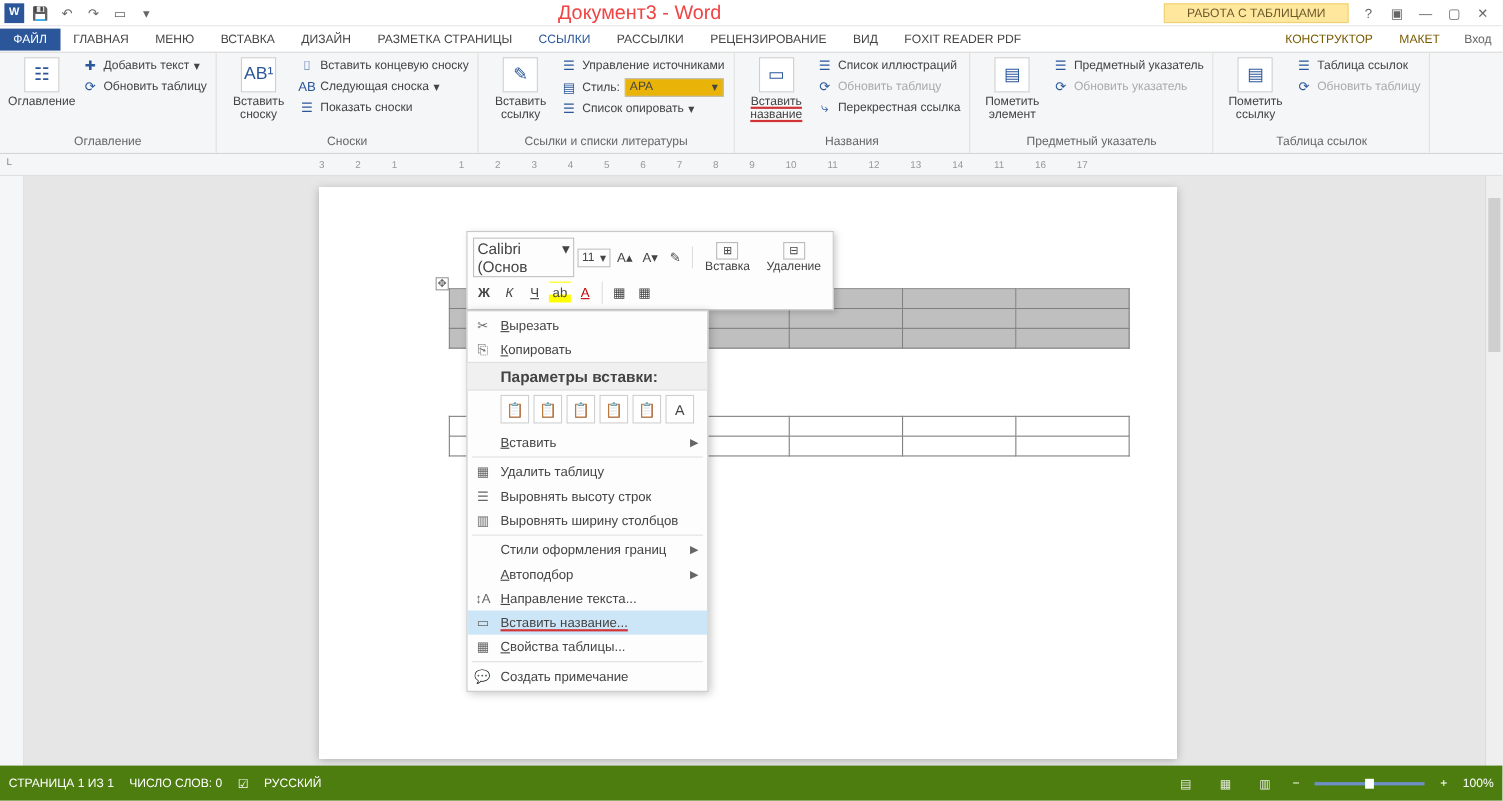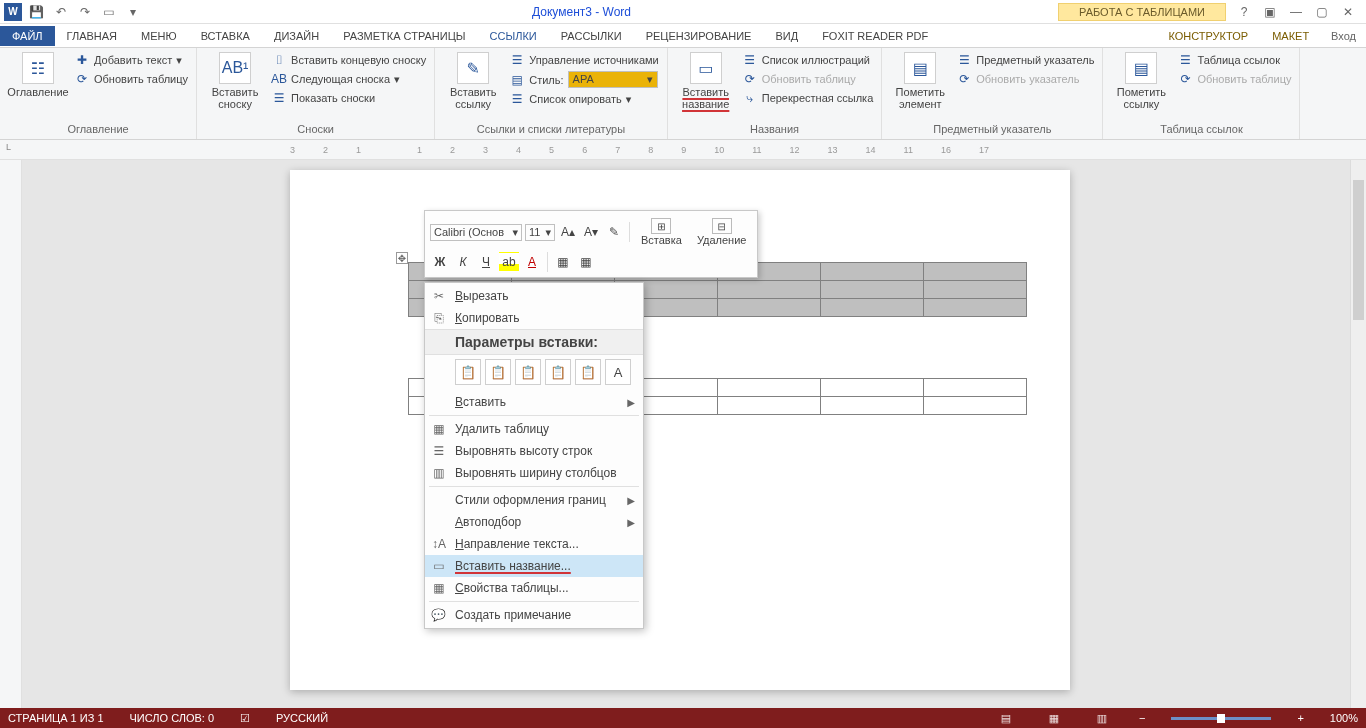--- a/index.html
+++ b/index.html
@@ -3,21 +3,21 @@
 <meta charset="utf-8">
 <style>
 * { margin: 0; padding: 0; box-sizing: border-box; font-family: "Segoe UI", Tahoma, sans-serif; }
 body { width: 1366px; height: 728px; background: #fff; overflow: hidden; position: relative; font-size: 12px; color: #444; }
 
 
 .titlebar { height: 24px; background: #fff; display: flex; align-items: center; border-bottom: 1px solid #e0e0e0; }
 .titlebar .qat { display: flex; align-items: center; gap: 6px; padding-left: 4px; }
 .titlebar .qat .app-icon { width: 18px; height: 18px; background: #2b579a; color: #fff; font-size: 10px; display: flex; align-items: center; justify-content: center; font-weight: bold; }
 .titlebar .qat .qat-btn { width: 18px; height: 18px; display: flex; align-items: center; justify-content: center; color: #666; cursor: pointer; }
-.titlebar .title-center { flex: 1; text-align: center; font-size: 12px; color: #1d4ed8; }
+.titlebar .title-center { flex: 1; text-align: center; font-size: 18px; color: #ef4444; }
 .titlebar .title-right { display: flex; align-items: center; }
 .titlebar .table-tools { background: #ffe89e; padding: 2px 20px; font-size: 11px; color: #6a5a2a; border: 1px solid #f0d070; margin-left: 37px; }
 .titlebar .win-btns { display: flex; gap: 6px; padding: 0 8px; }
 .titlebar .win-btns span { width: 20px; text-align: center; color: #666; cursor: pointer; }
 
 
 .tabs { height: 24px; background: #fff; display: flex; align-items: center; border-bottom: 1px solid #d4d4d4; }
 .tab { padding: 4px 12px; font-size: 11px; color: #444; cursor: pointer; text-transform: uppercase; }
 .tab.file { background: #2b579a; color: #fff; }
 .tab.active { color: #2b579a; text-decoration-color: #d13438; text-decoration-thickness: 2px; text-underline-offset: 4px; }
@@ -57,41 +57,41 @@
 .tbl1 { left: 118px; top: 92px; }
 .tbl1 td { width: 103px; }
 .tbl2 { left: 118px; top: 208px; }
 .tbl2 td { width: 103px; }
 .tbl-handle { position:absolute; left:106px; top:82px; width:12px; height:12px; border:1px solid #999; background:#fff; display:flex; align-items:center; justify-content:center; font-size:10px; color:#666;}
 
 
 .minitb { position: absolute; left: 424px; top: 210px; background: #fdfdfd; border: 1px solid #c8c8c8; box-shadow: 2px 2px 6px rgba(0,0,0,0.2); padding: 3px; z-index: 10; }
 .minitb .row { display: flex; align-items: center; gap: 3px; padding: 2px; }
 .minitb .sep { width: 1px; height: 20px; background: #ddd; margin: 0 2px; }
-.font-sel { border: 1px solid #c0c0c0; padding: 1px 3px; font-size: 11px; width: 92px; display: flex; justify-content: space-between; }
+.font-sel { border: 1px solid #c0c0c0; padding: 1px 3px; font-size: 14px; width: 92px; display: flex; justify-content: space-between; }
 .size-sel { border: 1px solid #c0c0c0; padding: 1px 3px; font-size: 11px; width: 30px; display: flex; justify-content: space-between; }
 .tb-btn { width: 20px; height: 20px; display: flex; align-items: center; justify-content: center; font-size: 12px; cursor: pointer; border: 1px solid transparent; }
 .tb-bigbtn { display: flex; flex-direction: column; align-items: center; padding: 2px 6px; font-size: 11px; cursor: pointer; }
 .tb-bigbtn .icn { width: 20px; height: 16px; border: 1px solid #bbb; display:flex; align-items:center; justify-content:center; font-size:10px; }
 
 
 .ctxmenu { position: absolute; left: 424px; top: 282px; width: 220px; background: #fdfdfd; border: 1px solid #c8c8c8; box-shadow: 2px 2px 8px rgba(0,0,0,0.25); z-index: 11; padding: 2px 0; }
 .ctxitem { display: flex; align-items: center; padding: 4px 8px 4px 30px; font-size: 12px; position: relative; cursor: pointer; }
 .ctxitem:hover, .ctxitem.hl { background: #cde6f7; }
 .ctxitem.hl .lbl { text-decoration: underline; text-decoration-color: #d13438; text-decoration-thickness: 2px; text-underline-offset: 2px; }
 .ctxitem .cicon { position: absolute; left: 6px; width: 16px; height: 16px; display: flex; align-items: center; justify-content: center; color: #666; font-size: 12px; }
 .ctxitem .arrow { margin-left: auto; color: #666; font-size: 10px; }
 .ctxhead { padding: 4px 8px 4px 30px; font-size: 14px; font-weight: bold; background: #f0f0f0; border-top: 1px solid #e0e0e0; border-bottom: 1px solid #e0e0e0; }
 .ctx-paste-opts { display: flex; gap: 4px; padding: 4px 8px 6px 30px; }
 .paste-opt { width: 26px; height: 26px; border: 1px solid #cfcfcf; background: #fff; display: flex; align-items: center; justify-content: center; font-size: 13px; cursor: pointer; }
 .ctxsep { height: 1px; background: #e0e0e0; margin: 2px 4px; }
 .ul-key { text-decoration: underline; }
 
 
-.statusbar { position: absolute; bottom: 0; left: 0; right: 0; height: 20px; background: #7f1d1d; color: #fff; font-size: 11px; display: flex; align-items: center; padding: 0 8px; gap: 26px; }
+.statusbar { position: absolute; bottom: 0; left: 0; right: 0; height: 32px; background: #4d7c0f; color: #fff; font-size: 11px; display: flex; align-items: center; padding: 0 8px; gap: 14px; }
 .statusbar .spacer { flex: 1; }
 .statusbar .view-btn { width: 22px; text-align: center; cursor: pointer; opacity: .85; }
 .zoom-slider { width: 100px; height: 3px; background: #6d90c6; position: relative; }
 .zoom-slider .thumb { position: absolute; left: 50%; top: -3px; width: 8px; height: 9px; background: #fff; transform: translateX(-50%); }
 
 .scrollbar-v { position:absolute; right:0; top:0; bottom:0; width:16px; background:#efefef; border-left:1px solid #dcdcdc;}
 .scrollbar-v .thumb { position:absolute; top:20px; left:2px; right:2px; height:140px; background:#cfcfcf;}
 </style>
 </head>
 <body>

